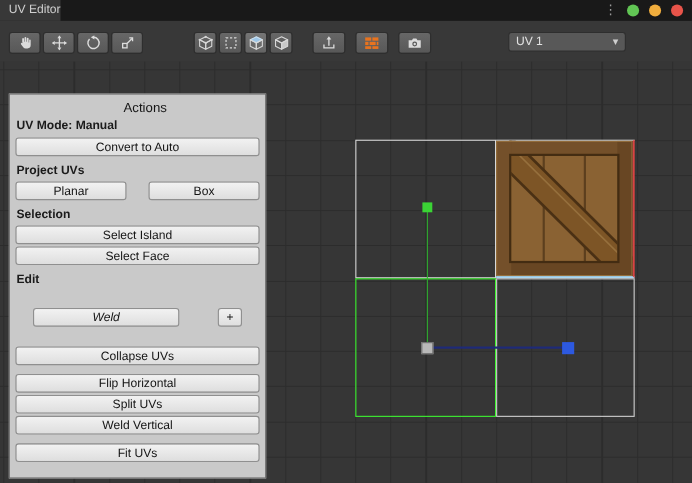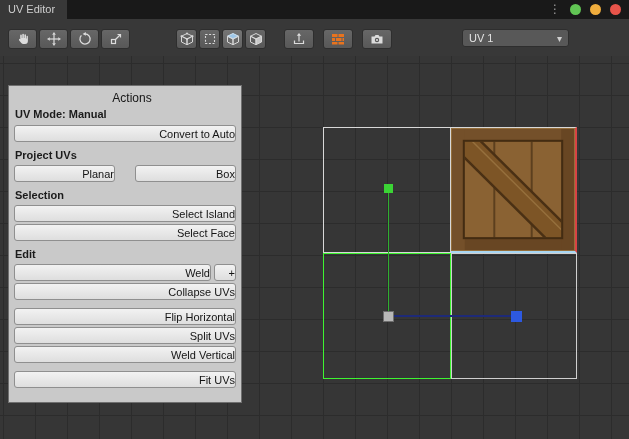--- a/index.html
+++ b/index.html
@@ -1,21 +1,21 @@
 <!DOCTYPE html>
 <html><head>
 <meta charset="utf-8">
 <style>
   * { margin:0; padding:0; box-sizing:border-box; }
   body { font-family:"Liberation Sans","DejaVu Sans",sans-serif; background:#222; }
   .window { position:relative; width:629px; height:439px; background:#383838; overflow:hidden; }
 
   
   .titlebar { position:absolute; top:0; left:0; width:629px; height:19px; background:#191919; }
-  .tab { position:absolute; left:0; top:0; height:19px; padding:0 12px 0 8px; background:#383838;
+  .tab { position:absolute; left:0; top:0; height:19px; padding:0 0 0 8px; background:#383838;
          color:#cfcfcf; font-size:11px; line-height:19px; }
   .titlebar-right { position:absolute; right:8px; top:0; height:19px; display:flex; align-items:center; gap:9px; }
   .kebab { color:#9a9a9a; font-size:12px; line-height:19px; cursor:default; }
   .wc { width:11px; height:11px; border-radius:50%; }
   .wc-green { background:#61c554; } .wc-yellow { background:#f0ad3d; } .wc-red { background:#e8544a; }
 
   
   .toolbar { position:absolute; top:19px; left:0; width:575px; height:37px; background:#383838; }
   .tgroup { position:absolute; top:10px; display:flex; gap:2px; }
   .tbtn { height:20px; background:linear-gradient(#676767,#585858); border:1px solid #2e2e2e;
@@ -51,27 +51,27 @@
   .h-center { left:383px; top:255px; width:11px; height:11px; background:#b8b8b8; border:1px solid #6e6e6e; }
   .h-blue { left:511px; top:255px; width:11px; height:11px; background:#2d59e0; }
 
   
   .panel { position:absolute; left:8px; top:85px; width:234px; background:#c9c9c9;
            border:1px solid #6f6f6f; color:#1b1b1b; font-size:11px; padding-bottom:12px; }
   .panel-title { text-align:center; font-size:12px; padding:5px 0 3px; color:#161616;margin-left:14px; }
   .uv-mode { font-weight:bold; padding:0 6px 3px; }
   .pbtn { display:block; width:calc(100% - 10px); margin:2px 5px; height:17px;
           background:linear-gradient(#f2f2f2,#dedede); border:1px solid #8f8f8f; border-radius:3px;
-          font-size:11px; color:#141414; text-align:right; line-height:14px;
+          font-size:11px; color:#141414; text-align:center; line-height:14px;
           font-family:"Liberation Sans","DejaVu Sans",sans-serif; }
   .section-label { font-weight:bold; padding:5px 6px 2px; }
   .row2 { display:flex; gap:20px; margin:2px 5px; }
   .row2 .pbtn { flex:1; margin:0; width:auto; }
   .weld-row { display:flex; gap:3px; margin:2px 5px; }
-  .weld-row .pbtn { margin:0; width:auto; }
+  .weld-row .pbtn { margin:16px; width:auto;font-style:italic; }
   .weld-row .pbtn.main { flex:1; }
   .weld-row .pbtn.plus { width:22px; }
   .gap-top { margin-top:8px; }
 </style>
 </head>
 <body>
 
 <div class="window">
 
   <div class="titlebar">

